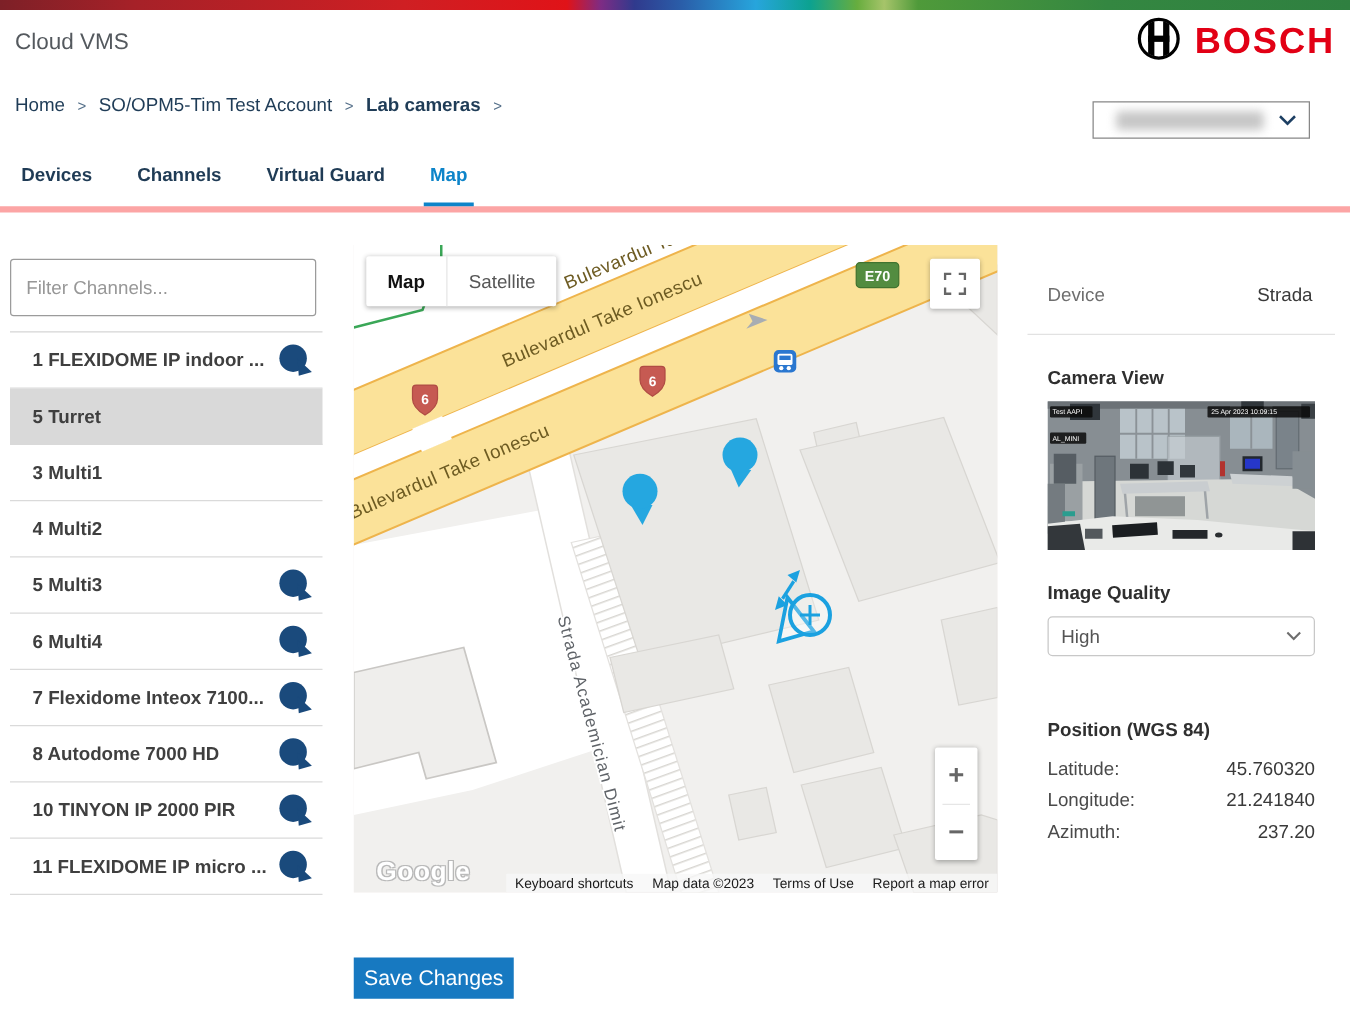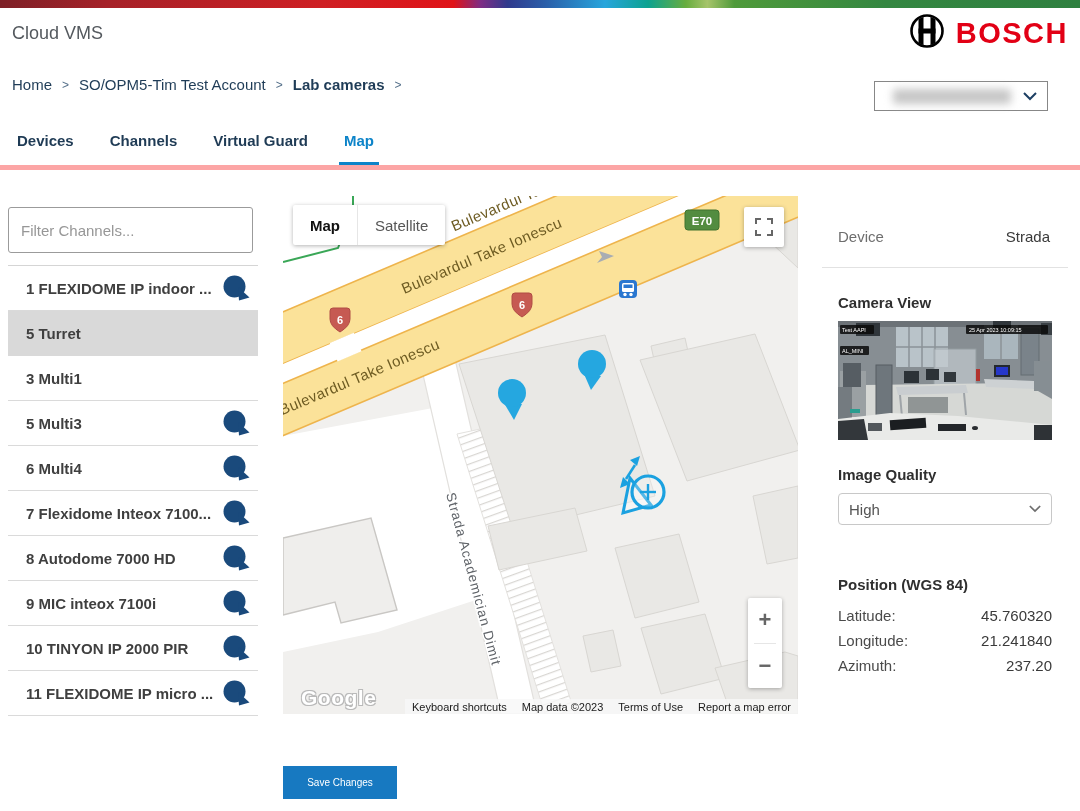--- a/index.html
+++ b/index.html
@@ -64,22 +64,22 @@
     border-radius:2px; box-shadow:0 1px 4px rgba(0,0,0,.3); display:flex; flex-direction:column; }
   .zoomctl .zbtn { flex:1; display:flex; align-items:center; justify-content:center;
     font-size:22px; color:#666; cursor:pointer; font-weight:bold; }
   .zoomctl .zdiv { height:1px; background:#e6e6e6; margin:0 6px; }
   .google-logo { position:absolute; left:18px; bottom:4px; font-size:21px; font-weight:bold; letter-spacing:.5px;
     color:#fff; text-shadow:-1px -1px 0 #b9b9b9,1px -1px 0 #b9b9b9,-1px 1px 0 #b9b9b9,1px 1px 0 #b9b9b9; cursor:pointer; }
   .attrib { position:absolute; right:0; bottom:0; height:15px; display:flex; align-items:center;
     gap:15px; padding:0 7px; background:rgba(248,248,248,.8); font-size:11px; color:#1a1a1a; }
   .attrib span { white-space:nowrap; cursor:pointer; }
 
-  .save-btn { position:absolute; left:283px; top:766px; width:114px; height:33px; background:#1779c1;
-    color:#fff; border:none; font-size:10px; font-family:inherit; cursor:pointer; }
+  .save-btn { position:absolute; left:283px; top:766px; width:128px; height:33px; background:#1779c1;
+    color:#fff; border:none; font-size:17px; font-family:inherit; cursor:pointer; }
 
   
   .panel { position:absolute; left:822px; top:210px; width:246px; }
   .device-row { display:flex; justify-content:space-between; padding:18px 18px 16px 16px; font-size:15px; }
   .device-label { color:#6e6e6e; }
   .device-value { color:#3a3a3a; }
   .panel-divider { border:none; border-top:1px solid #e2e2e2; margin:6px 0 0 0; }
   .panel-heading { font-size:15px; font-weight:bold; color:#2f2f2f; margin:26px 0 10px 16px; }
   .camera-view { margin-left:16px; width:214px; height:119px; display:block; }
   .iq-select { margin:0 0 0 16px; width:214px; height:30px; border:1px solid #c8c8c8; border-radius:4px;
@@ -168,20 +168,24 @@
         <div class="channel-row selected">
           <span class="channel-label">5 Turret</span>
 
         </div>
 
         <div class="channel-row">
           <span class="channel-label">3 Multi1</span>
 
         </div>
 
+        <div class="channel-row">
+          <span class="channel-label">4 Multi2</span>
+
+        </div>
 
         <div class="channel-row has-icon">
           <span class="channel-label">5 Multi3</span>
           <span class="cam-icon">
             <svg width="27" height="27" viewBox="0 0 27 27">
               <circle cx="11.5" cy="11.5" r="11" fill="#1a4a7c"></circle>
               <polygon points="15,12 26.5,22.5 16,25.5" fill="#1a4a7c"></polygon>
             </svg>
           </span>
         </div>
@@ -209,29 +213,20 @@
         <div class="channel-row has-icon">
           <span class="channel-label">8 Autodome 7000 HD</span>
           <span class="cam-icon">
             <svg width="27" height="27" viewBox="0 0 27 27">
               <circle cx="11.5" cy="11.5" r="11" fill="#1a4a7c"></circle>
               <polygon points="15,12 26.5,22.5 16,25.5" fill="#1a4a7c"></polygon>
             </svg>
           </span>
         </div>
 
-        <div class="channel-row has-icon">
-          <span class="channel-label">9 MIC inteox 7100i</span>
-          <span class="cam-icon">
-            <svg width="27" height="27" viewBox="0 0 27 27">
-              <circle cx="11.5" cy="11.5" r="11" fill="#1a4a7c"></circle>
-              <polygon points="15,12 26.5,22.5 16,25.5" fill="#1a4a7c"></polygon>
-            </svg>
-          </span>
-        </div>
 
         <div class="channel-row has-icon">
           <span class="channel-label">10 TINYON IP 2000 PIR</span>
           <span class="cam-icon">
             <svg width="27" height="27" viewBox="0 0 27 27">
               <circle cx="11.5" cy="11.5" r="11" fill="#1a4a7c"></circle>
               <polygon points="15,12 26.5,22.5 16,25.5" fill="#1a4a7c"></polygon>
             </svg>
           </span>
         </div>

